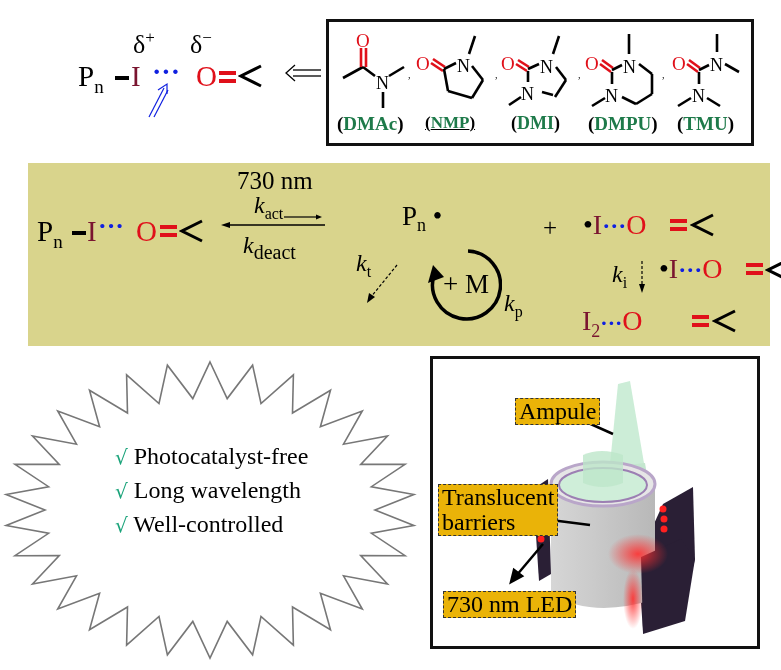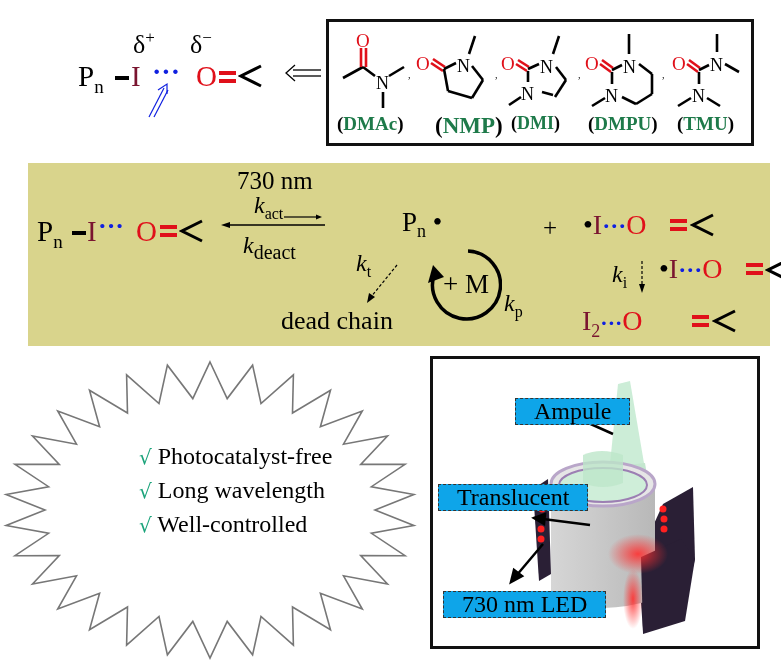--- a/index.html
+++ b/index.html
@@ -11,21 +11,21 @@
   .iod { color: #7a1530; }
   .blue { color: #1020e0; }
   .green { color: #1e7a4a; }
   .ital { font-style: italic; }
   sub, sup { line-height: 0; }
   .bold { font-weight: bold; }
   
   #mol-box { left: 326px; top: 19px; width: 422px; height: 121px; border: 3px solid #111; box-sizing: content-box; }
   #mech-panel { left: 28px; top: 163px; width: 742px; height: 183px; background: #d9d48c; }
   #device-box { left: 430px; top: 356px; width: 324px; height: 287px; border: 3px solid #111; }
-  .dashed-label { position: absolute; border: 1.5px dashed #333; background: #0ea5e9; padding: 0 18px; font-size: 24px; line-height: 1.05; }
+  .dashed-label { position: absolute; border: 1.5px dashed #333; background: #eab308; padding: 0 3px; font-size: 24px; line-height: 1.05; }
   .feature { font-size: 24px; line-height: 33px; }
   .check { color: #1aa37a; font-family: "DejaVu Sans", sans-serif; font-size: 20px; }
 </style>
 </head>
 <body>
 
 <div class="abs" style="left:0;top:0;width:320px;height:160px;">
   <span class="t" style="left:133px;top:32px;font-size:26px;">
     <span>δ</span><sup style="font-size:17px;">+</sup>
   </span>
@@ -131,21 +131,21 @@
         <line x1="396" y1="42" x2="410" y2="50" stroke="#000" stroke-width="2.6"></line>
         <line x1="370" y1="50" x2="370" y2="62" stroke="#000" stroke-width="2.6"></line>
         <text x="363" y="80" fill="#000">N</text>
         <line x1="362" y1="76" x2="349" y2="84" stroke="#000" stroke-width="2.6"></line>
         <line x1="378" y1="76" x2="391" y2="84" stroke="#000" stroke-width="2.6"></line>
       </g>
     </g>
   </svg>
 
   <span class="t bold" style="left:8px;top:92px;font-size:19px;">(<span class="green">DMAc</span>)</span>
-  <span class="t bold" style="left:106px;top:92px;font-size:23px;">(<span class="green">NMP</span>)</span>
+  <span class="t bold" style="left:96px;top:92px;font-size:17px;text-decoration:underline;">(<span class="green">NMP</span>)</span>
   <span class="t bold" style="left:182px;top:92px;font-size:18px;">(<span class="green">DMI</span>)</span>
   <span class="t bold" style="left:259px;top:92px;font-size:19px;">(<span class="green">DMPU</span>)</span>
   <span class="t bold" style="left:348px;top:92px;font-size:19px;">(<span class="green">TMU</span>)</span>
 </div>
 
 <div class="abs" id="mech-panel">
 
   <span class="t" style="left:9px;top:54px;font-size:29px;"><span>P</span><sub style="font-size:19px;">n</sub></span>
   <span class="abs" style="left:44px;top:68px;width:14px;height:4px;background:#000;"></span>
   <span class="t iod" style="left:59px;top:54px;font-size:29px;">I</span>
@@ -167,23 +167,22 @@
     <line x1="12" y1="12" x2="107" y2="12" stroke="#000" stroke-width="1.3"></line>
     <polygon points="12,9 3,12 12,15" fill="#000"></polygon>
   </svg>
   <span class="t" style="left:215px;top:70px;font-size:24px;"><span class="ital">k</span><sub style="font-size:20px;">deact</sub></span>
 
   <span class="t" style="left:328px;top:88px;font-size:24px;text-align:center;"><span class="ital">k</span><sub style="font-size:16px;">t</sub></span>
   <svg class="abs" style="left:335px;top:100px;" width="36" height="42" viewBox="0 0 36 42">
     <line x1="34" y1="2" x2="8" y2="34" stroke="#000" stroke-width="1.2" stroke-dasharray="3,2"></line>
     <polygon points="4,40 6,30 12,34" fill="#000"></polygon>
   </svg>
-  <span class="t" style="left:253px;top:145px;font-size:26px;">dead chain</span>
-
-  <span class="t" style="left:374px;top:46px;font-size:27px;"><span>P</span><sub style="font-size:18px;">n</sub> <span>•</span></span>
+
+  <span class="t" style="left:374px;top:40px;font-size:27px;"><span>P</span><sub style="font-size:18px;">n</sub> <span>•</span></span>
   <svg class="abs" style="left:392px;top:82px;" width="82" height="84" viewBox="0 0 82 84">
     <path d="M 48 6 A 34 34 0 1 1 14 30" fill="none" stroke="#000" stroke-width="3.5"></path>
     <polygon points="8,38 13,20 24,32" fill="#000"></polygon>
   </svg>
   <span class="t" style="left:415px;top:108px;font-size:27px;">+ M</span>
   <span class="t" style="left:476px;top:128px;font-size:24px;"><span class="ital">k</span><sub style="font-size:16px;">p</sub></span>
 
   <span class="t" style="left:515px;top:52px;font-size:25px;">+</span>
 
   <span class="t" style="left:555px;top:48px;font-size:28px;">
@@ -222,21 +221,21 @@
   </span>
   <svg class="abs" style="left:684px;top:145px;" width="26" height="26" viewBox="0 0 26 26">
     <polyline points="23,3 3,13 23,23" fill="none" stroke="#000" stroke-width="3"></polyline>
   </svg>
 </div>
 
 <div class="abs" style="left:0;top:350px;width:425px;height:320px;">
   <svg id="starburst" class="abs" style="left:0;top:0;" width="425" height="320" viewBox="0 0 425 320">
       <polygon points="210.0,12.0 227.2,48.6 252.6,15.2 261.0,53.5 293.4,24.8 292.5,63.0 330.5,40.3 320.4,76.8 362.3,61.0 343.5,94.2 387.5,86.0 360.7,114.4 405.0,114.3 371.4,136.7 413.9,144.5 375.0,160.0 413.9,175.5 371.4,183.3 405.0,205.7 360.7,205.6 387.5,234.0 343.5,225.8 362.3,259.0 320.4,243.2 330.5,279.7 292.5,257.0 293.4,295.2 261.0,266.5 252.6,304.8 227.2,271.4 210.0,308.0 192.8,271.4 167.4,304.8 159.0,266.5 126.6,295.2 127.5,257.0 89.5,279.7 99.6,243.2 57.7,259.0 76.5,225.8 32.5,234.0 59.3,205.6 15.0,205.7 48.6,183.3 6.1,175.5 45.0,160.0 6.1,144.5 48.6,136.7 15.0,114.3 59.3,114.4 32.5,86.0 76.5,94.2 57.7,61.0 99.6,76.8 89.5,40.3 127.5,63.0 126.6,24.8 159.0,53.5 167.4,15.2 192.8,48.6" fill="#ffffff" stroke="#777777" stroke-width="1.6"></polygon>
     </svg>
-  <div class="abs" style="left:115px;top:90px;margin-left:24px;">
+  <div class="abs" style="left:115px;top:90px;">
     <div class="feature"><span class="check">√</span> <span>Photocatalyst-free</span></div>
     <div class="feature"><span class="check">√</span> <span>Long wavelength</span></div>
     <div class="feature"><span class="check">√</span> <span>Well-controlled</span></div>
   </div>
 </div>
 
 <div class="abs" id="device-box">
   <svg class="abs" style="left:0;top:0;" width="324" height="287" viewBox="0 0 324 287">
     <defs>
       <linearGradient id="cylGrad" x1="0" x2="1" y1="0" y2="0">
@@ -289,15 +288,16 @@
       <polygon points="134,55 146,53 143,63"></polygon>
       <line x1="157" y1="166" x2="110" y2="160"></line>
       <polygon points="101,159 112,155 111,165"></polygon>
       <line x1="110" y1="185" x2="83" y2="217"></line>
       <polygon points="78,223 81,211 89,217"></polygon>
     </g>
   </svg>
   <div class="dashed-label" style="left:82px;top:39px;">Ampule</div>
   <div class="dashed-label" style="left:5px;top:125px;">
     <div>Translucent</div>
+    <div>barriers</div>
   </div>
   <div class="dashed-label" style="left:10px;top:232px;">730 nm LED</div>
 </div>
 
 </body></html>

